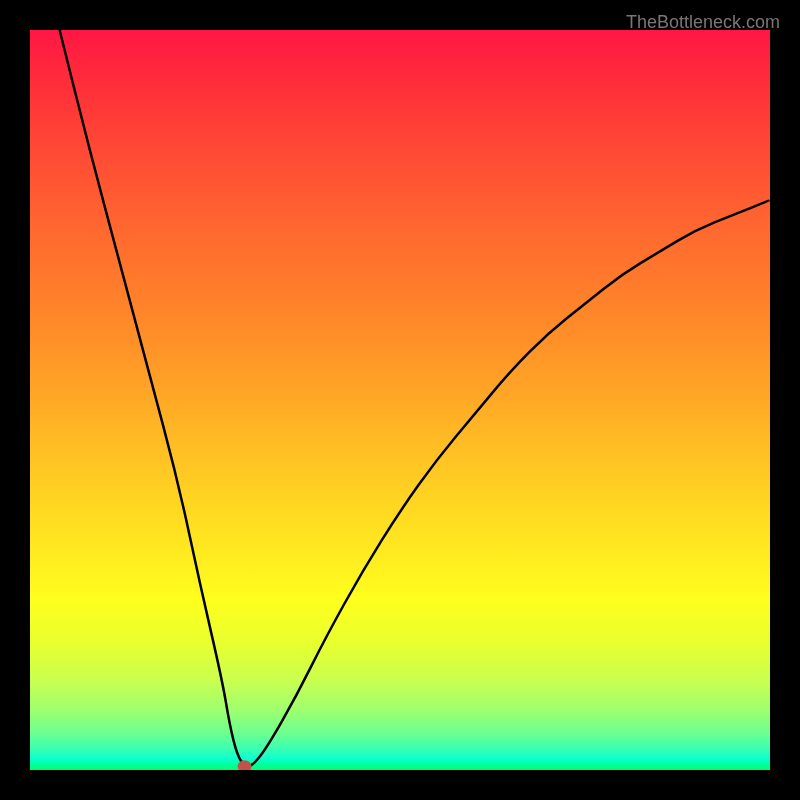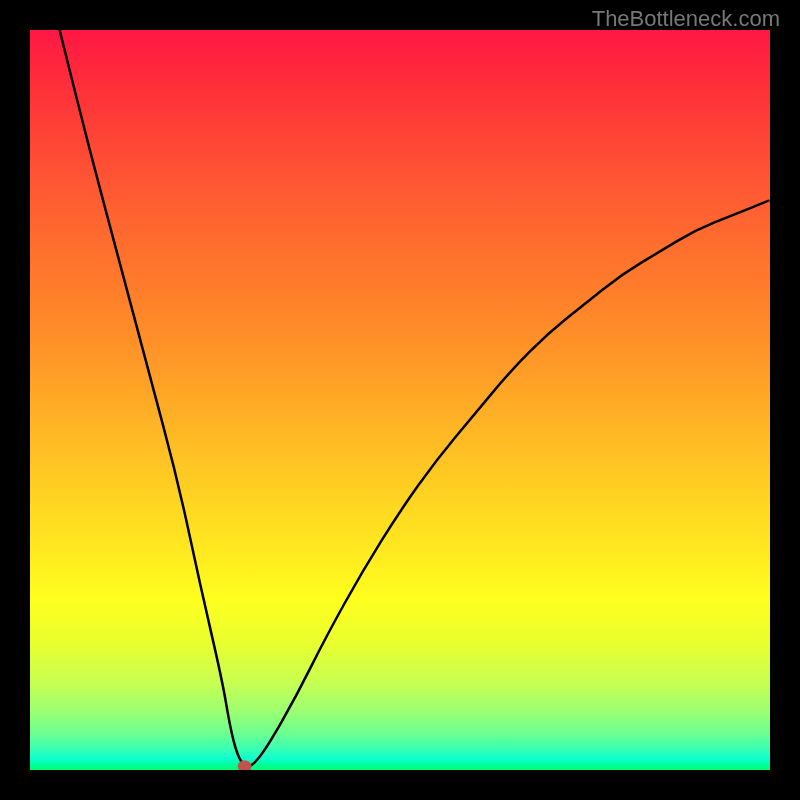--- a/index.html
+++ b/index.html
@@ -9,24 +9,24 @@
     }
     body {
       width: 800px;
       height: 800px;
       background: #000;
       position: relative;
       font-family: Arial, sans-serif;
     }
     .watermark {
       position: absolute;
-      top: 6px;
+      top: 12px;
       right: 20px;
       color: #777;
-      font-size: 22px;
+      font-size: 18px;
       font-weight: normal;
       z-index: 10;
     }
     .chart-container {
       position: absolute;
       top: 30px;
       left: 30px;
       width: 740px;
       height: 740px;
       overflow: hidden;

